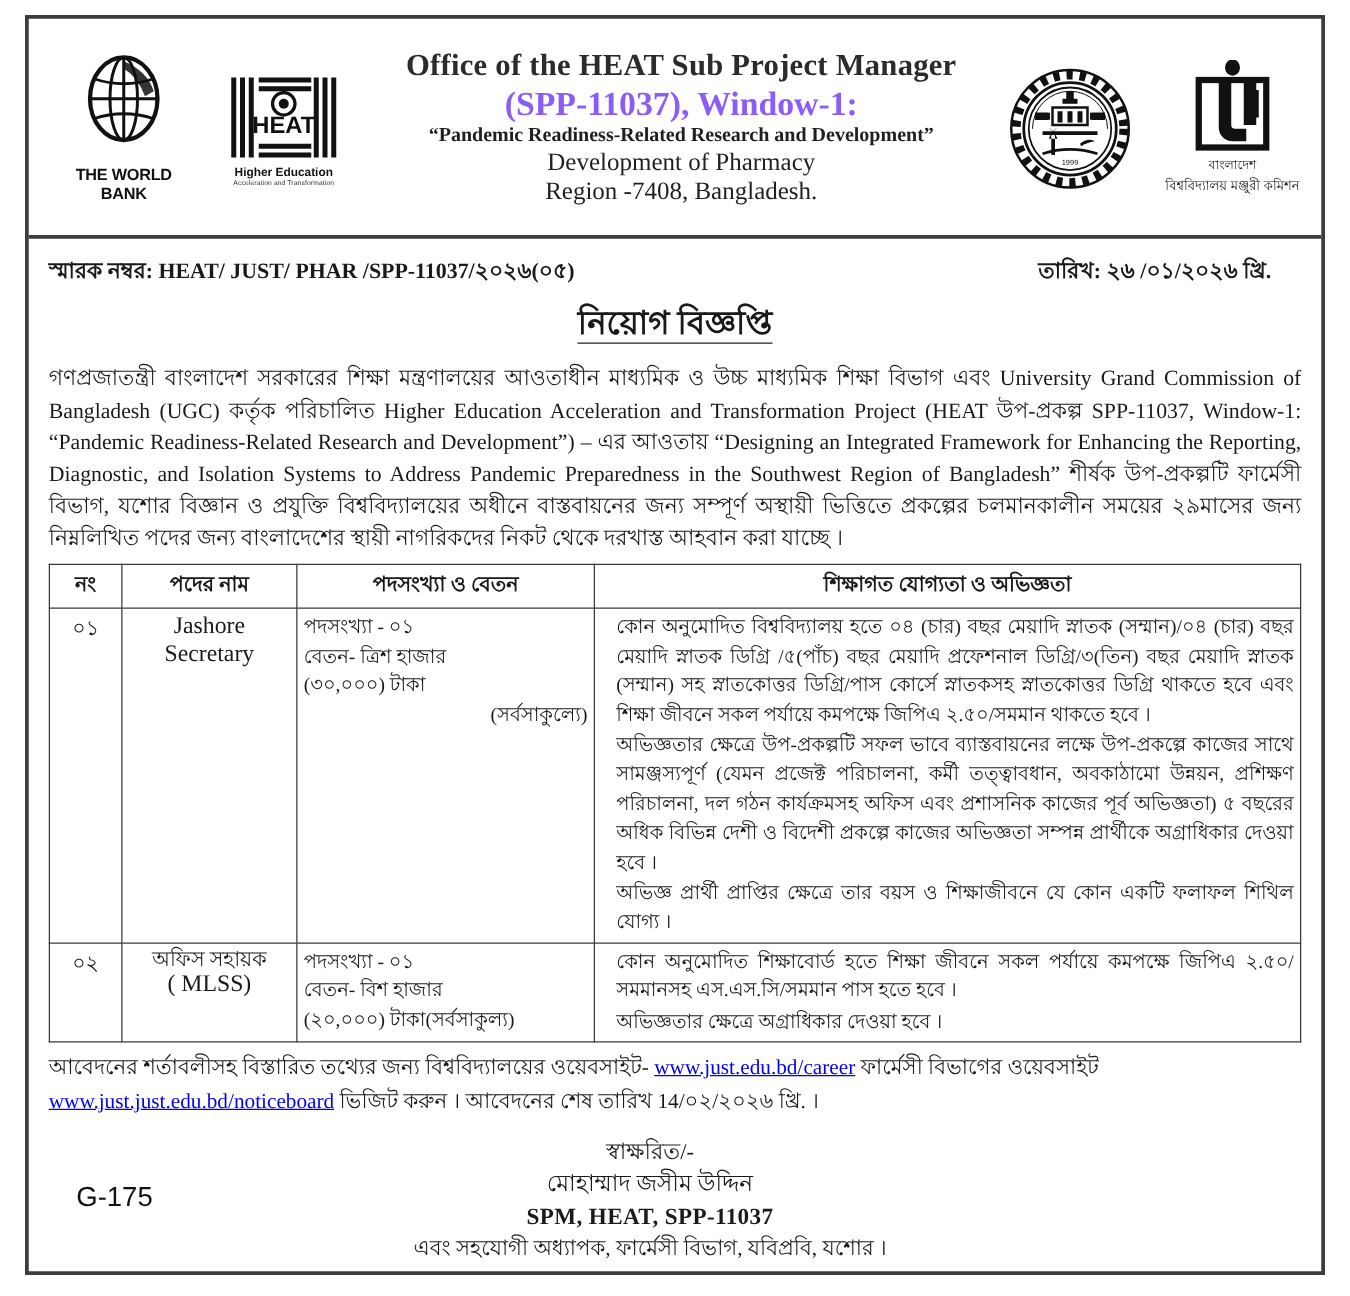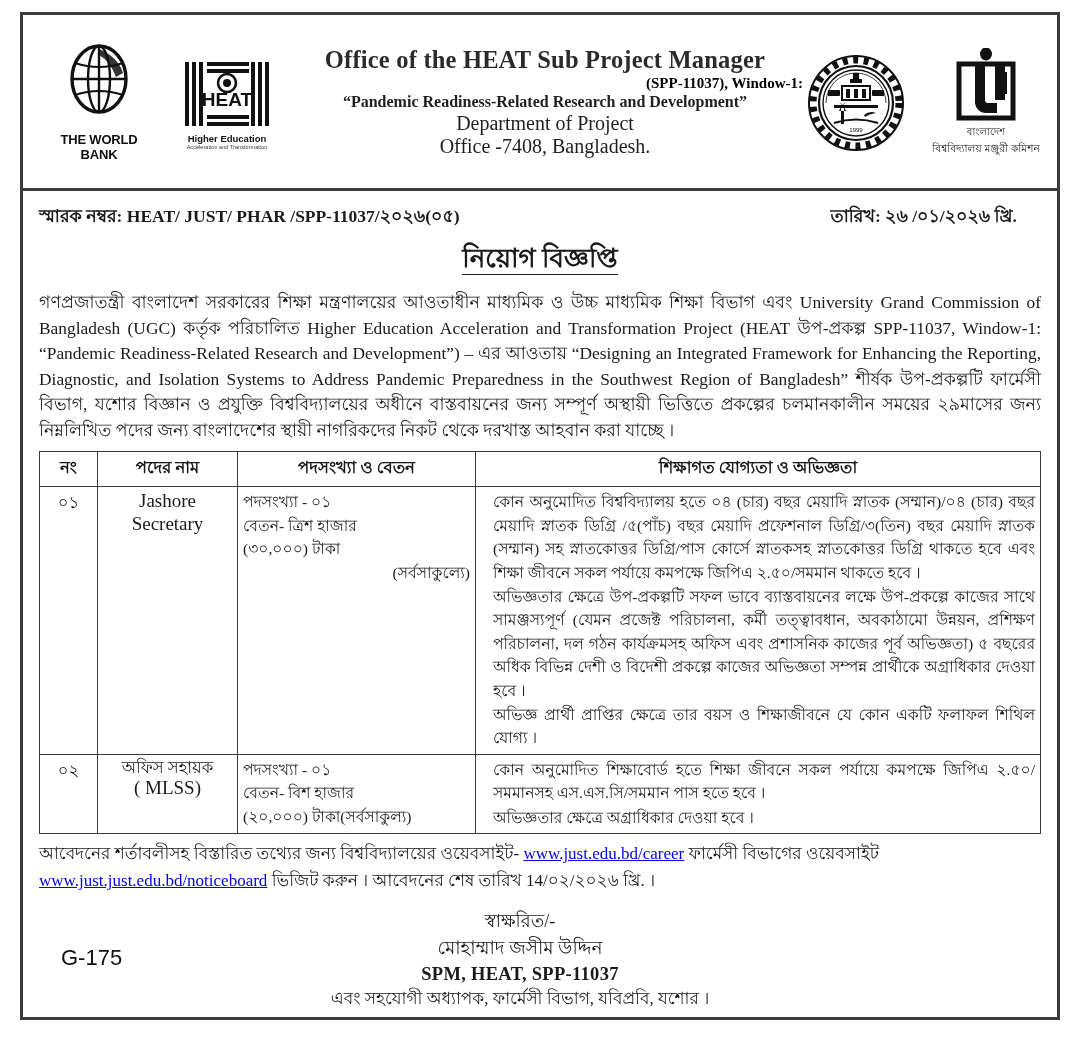--- a/index.html
+++ b/index.html
@@ -58,24 +58,23 @@
     text-align: center;
     line-height: 1.18;
   }
   .hl1 {
     font-size: 24.5px;
     font-weight: bold;
     letter-spacing: .2px;
     color: #2b2b2b;
   }
   .hl2 {
-    font-size: 15px;
-    font-weight: bold;
-    color: #000000;
-    text-align: right;
+    font-size: 27px;
+    font-weight: bold;
+    color: #8b5cf6;
   }
   .hl3 {
     font-size: 16px;
     font-weight: bold;
     color: #1f1f1f;
   }
   .hl4 {
     font-size: 20px;
     color: #1f1f1f;
   }
@@ -254,22 +253,22 @@
         <div class="heat-sub1">Higher Education</div>
         <div class="heat-sub2">Acceleration and Transformation</div>
       </div>
 
     </div>
 
     <div class="head-center">
       <div class="hl1">Office of the  HEAT Sub Project Manager</div>
       <div class="hl2">(SPP-11037), Window-1:</div>
       <div class="hl3">“Pandemic Readiness-Related Research and Development”</div>
-      <div class="hl4">Department of Project</div>
-      <div class="hl6">Office -7408, Bangladesh.</div>
+      <div class="hl4">Development of Pharmacy</div>
+      <div class="hl6">Region -7408, Bangladesh.</div>
     </div>
 
     <div class="logos-right">
 
       <svg class="just-seal" viewBox="0 0 100 100">
         <g>
           <circle cx="50" cy="50" r="47" fill="none" stroke="#111" stroke-width="2"></circle>
           <g stroke="#111" stroke-width="7" fill="none">
             <circle cx="50" cy="50" r="43" stroke-dasharray="5 5.5"></circle>
           </g>

